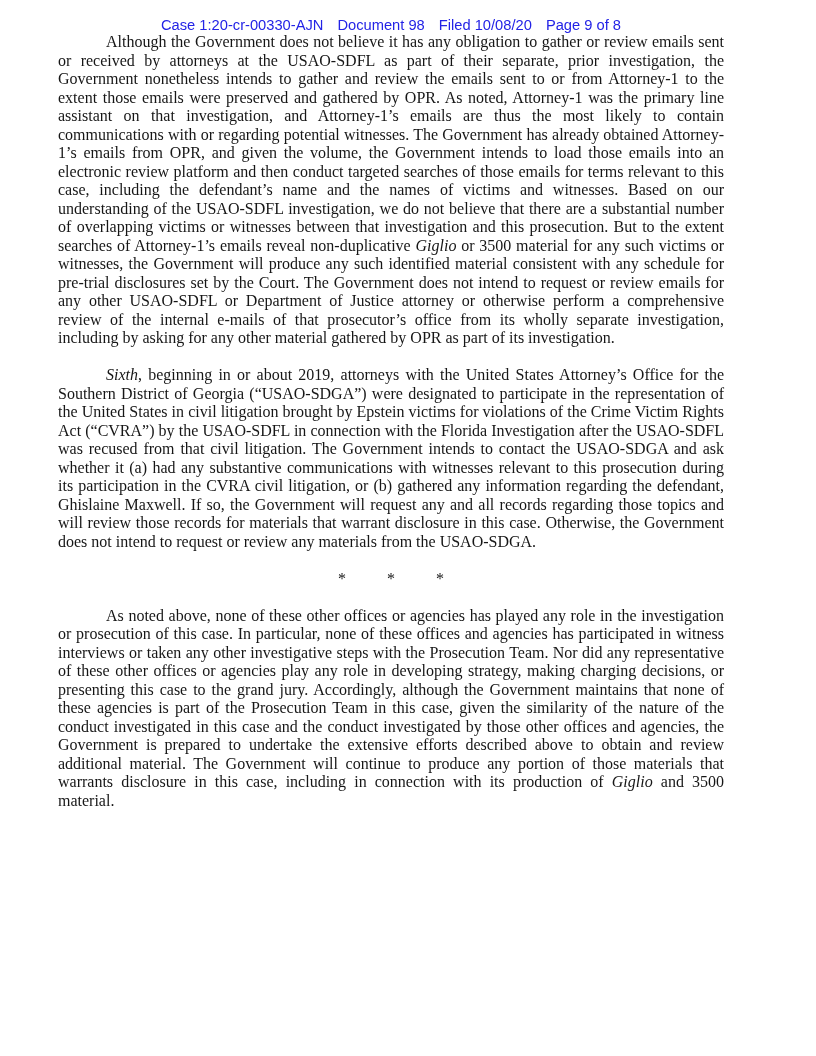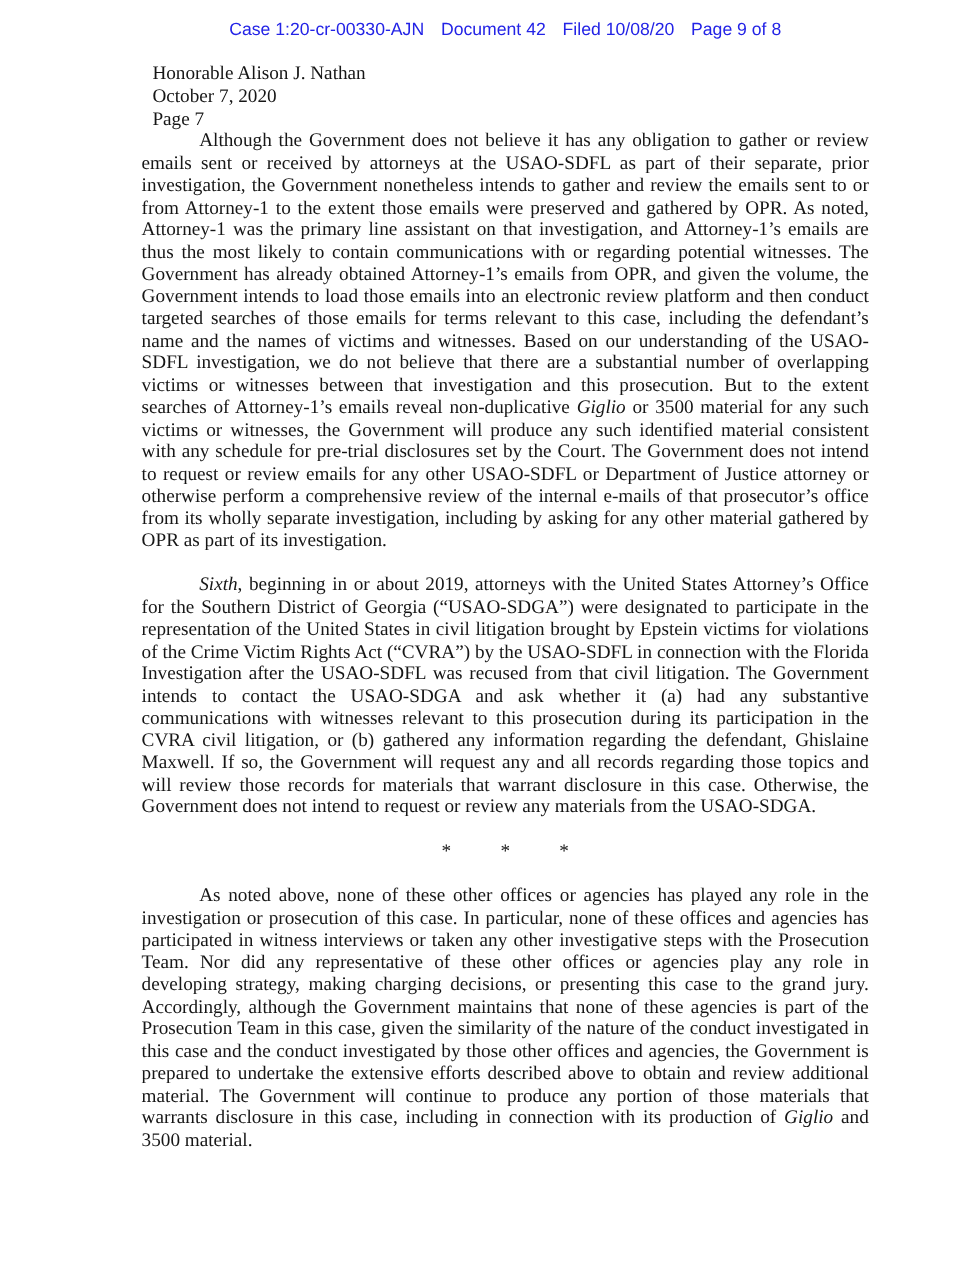--- a/index.html
+++ b/index.html
@@ -5,21 +5,21 @@
   * { margin: 0; padding: 0; box-sizing: border-box; }
   html, body { background: #ffffff; }
   .page {
     position: relative;
     width: 816px;
     height: 1056px;
     margin: 0 auto;
     background: #ffffff;
     font-family: "Liberation Serif", serif;
     color: #161616;
-    padding: 17px 92px 0 118px;
+    padding: 17px 92px 0 58px;
     overflow: hidden;
   }
   .stamp {
     display: flex;
     justify-content: center;
     gap: 14px;
     font-family: "Liberation Sans", sans-serif;
     font-size: 14.7px;
     line-height: 16px;
     white-space: nowrap;
@@ -48,30 +48,25 @@
     font-size: 16px;
   }
 </style>
 </head>
 <body>
 
 <div class="page" style="color: rgb(22, 22, 22);">
 
   <div class="stamp" style="color: rgb(35, 35, 230);">
     <span>Case 1:20-cr-00330-AJN</span>
-    <span>Document 42</span>
+    <span>Document 98</span>
     <span>Filed 10/08/20</span>
     <span>Page 9 of 8</span>
   </div>
 
-  <div class="address">
-    <div>Honorable Alison J. Nathan</div>
-    <div>October 7, 2020</div>
-    <div>Page 7</div>
-  </div>
 
   <div class="doc-body">
     <p class="para"><span>Although the Government does not believe it has any obligation to gather or review emails sent or received by attorneys at the USAO-SDFL as part of their separate, prior investigation, the Government nonetheless intends to gather and review the emails sent to or from Attorney-1 to the extent those emails were preserved and gathered by OPR.  As noted, Attorney-1 was the primary line assistant on that investigation, and Attorney-1’s emails are thus the most likely to contain communications with or regarding potential witnesses. The Government has already obtained Attorney-1’s emails from OPR, and given the volume, the Government intends to load those emails into an electronic review platform and then conduct targeted searches of those emails for terms relevant to this case, including the defendant’s name and the names of victims and witnesses. Based on our understanding of the USAO-SDFL investigation, we do not believe that there are a substantial number of overlapping victims or witnesses between that investigation and this prosecution.  But to the extent searches of Attorney-1’s emails reveal non-duplicative </span><i>Giglio</i><span> or 3500 material for any such victims or witnesses, the Government will produce any such identified material consistent with any schedule for pre-trial disclosures set by the Court.  The Government does not intend to request or review emails for any other USAO-SDFL or Department of Justice attorney or otherwise perform a comprehensive review of the internal e-mails of that prosecutor’s office from its wholly separate investigation, including by asking for any other material gathered by OPR as part of its investigation.</span></p>
     <p class="para"><i>Sixth</i><span>, beginning in or about 2019, attorneys with the United States Attorney’s Office for the Southern District of Georgia (“USAO-SDGA”) were designated to participate in the representation of the United States in civil litigation brought by Epstein victims for violations of the Crime Victim Rights Act (“CVRA”) by the USAO-SDFL in connection with the Florida Investigation after the USAO-SDFL was recused from that civil litigation.  The Government intends to contact the USAO-SDGA and ask whether it (a) had any substantive communications with witnesses relevant to this prosecution during its participation in the CVRA civil litigation, or (b) gathered any information regarding the defendant, Ghislaine Maxwell.  If so, the Government will request any and all records regarding those topics and will review those records for materials that warrant disclosure in this case.  Otherwise, the Government does not intend to request or review any materials from the USAO-SDGA.</span></p>
     <div class="separator">
       <span>*</span>
       <span>*</span>
       <span>*</span>
     </div>
     <p class="para"><span>As noted above, none of these other offices or agencies has played any role in the investigation or prosecution of this case.   In particular, none of these offices and agencies has participated in witness interviews or taken any other investigative steps with the Prosecution Team.  Nor did any representative of these other offices or agencies play any role in developing strategy, making charging decisions, or presenting this case to the grand jury.  Accordingly, although the Government maintains that none of these agencies is part of the Prosecution Team in this case, given the similarity of the nature of the conduct investigated in this case and the conduct investigated by those other offices and agencies, the Government is prepared to undertake the extensive efforts described above to obtain and review additional material.  The Government will continue to produce any portion of those materials that warrants disclosure in this case, including in connection with its production of </span><i>Giglio</i><span> and 3500 material.</span></p>

